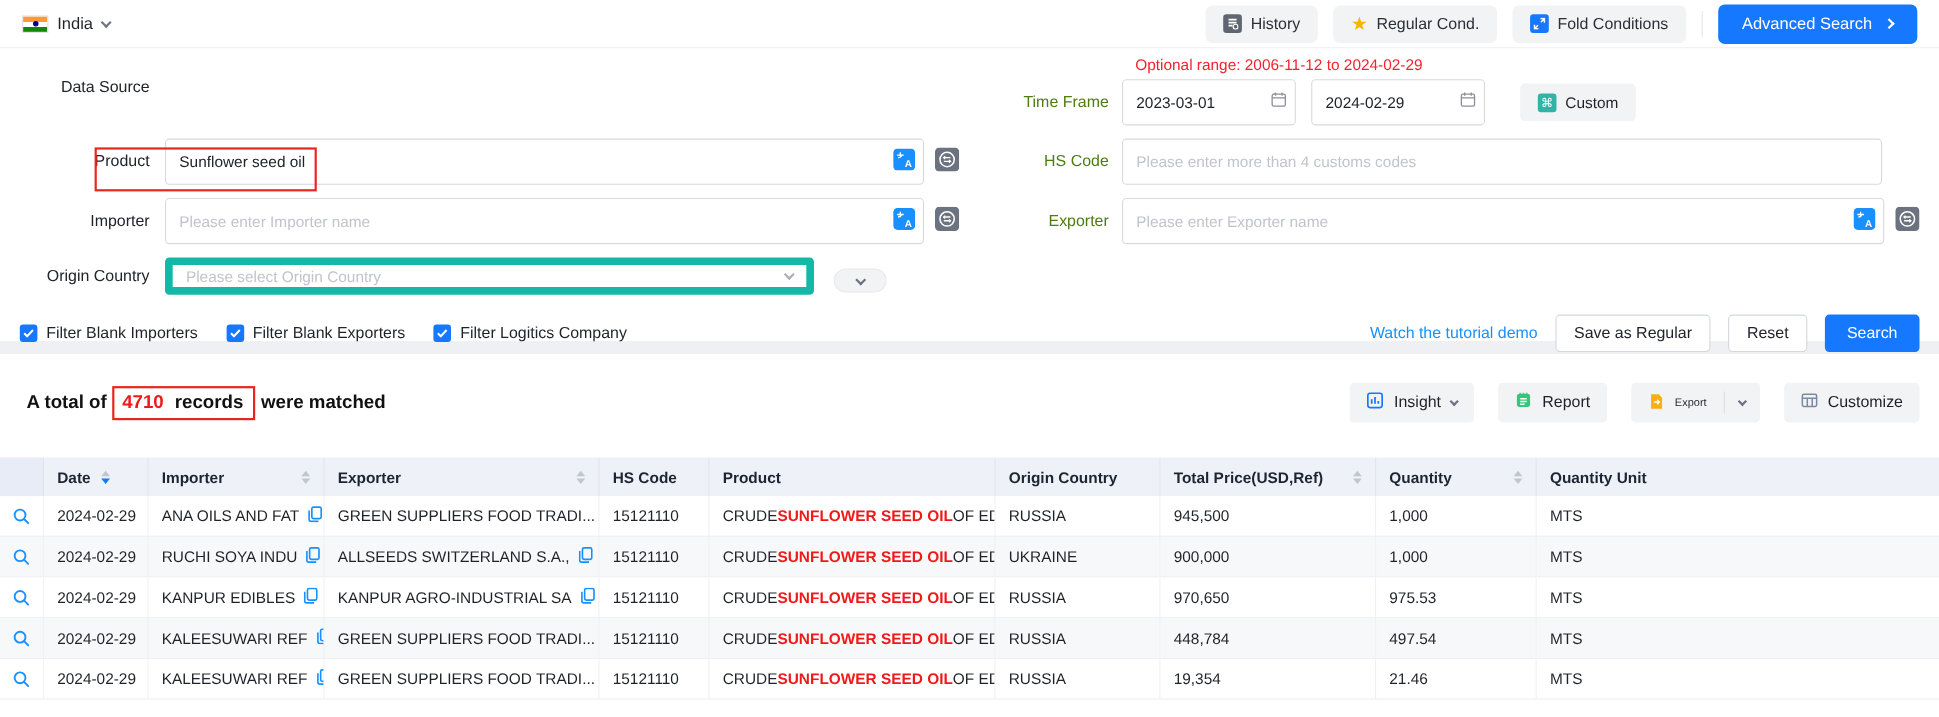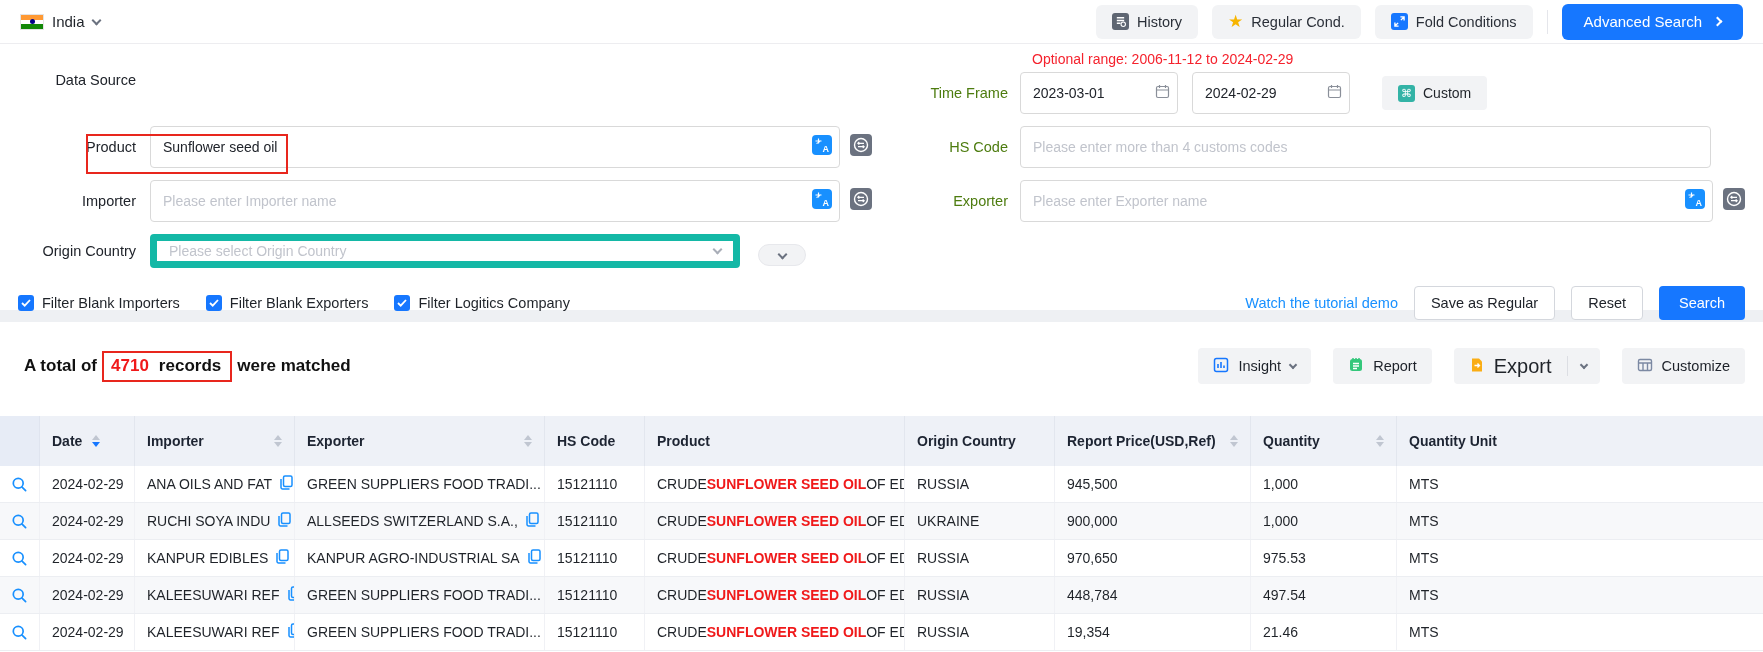--- a/index.html
+++ b/index.html
@@ -75,30 +75,30 @@
   .rpanel { background:#fff; padding-top:26px; }
   .rhead { display:flex; align-items:center; justify-content:space-between; padding:0 18px 0 24px; }
   .total { font-size:17px; font-weight:bold; color:#111; display:flex; align-items:center; }
   .redbox { border:2px solid #e8261d; padding:3px 9px 4px 7px; margin:0 5px; display:inline-flex; gap:10px; }
   .rednum { color:#f0191a; }
   .rtools { display:flex; align-items:center; gap:22px; }
   .tbtn { display:flex; align-items:center; gap:9px; height:36px; padding:0 15px;
     background:#f2f3f5; border-radius:4px; font-size:14.5px; color:#1d2129; cursor:pointer; }
   .tbtn .chev { width:6px; height:6px; }
   .export-group { display:flex; align-items:center; background:#f2f3f5; border-radius:4px; height:36px; }
-  .export-main { display:flex; align-items:center; gap:9px; padding:0 15px; height:100%; cursor:pointer; font-size:20px; }
+  .export-main { display:flex; align-items:center; gap:9px; padding:0 15px; height:100%; cursor:pointer; font-size:10px; }
   .export-sep { width:1px; height:20px; background:#dcdee3; }
   .export-dd { padding:0 13px; height:100%; display:flex; align-items:center; cursor:pointer; }
 
   
   .table { margin-top:32px; width:1763px; }
   .tr { display:grid; grid-template-columns:40px 95px 160px 250px 100px 260px 150px 196px 146px 1fr; }
   .thead { background:#eef1f7; }
   .th { font-weight:bold; font-size:14px; color:#1d2432; display:flex; align-items:center; gap:10px;
-    height:50px; padding:0 12px; border-right:1px solid #e2e6ee; cursor:pointer; }
+    height:35px; padding:0 12px; border-right:1px solid #e2e6ee; cursor:pointer; }
   .th:last-child { border-right:none; }
   .th-detail { background:#e7ecf6; border-right:1px solid #dfe4ef; }
   .sorter { display:flex; flex-direction:column; gap:2px; }
   .car { width:0; height:0; border-left:4px solid transparent; border-right:4px solid transparent; }
   .car.up { border-bottom:5px solid #c0c6d1; }
   .car.down { border-top:5px solid #c0c6d1; }
   .car.down.on { border-top-color:#1677ff; }
   .tbody .tr { background:#fff; border-bottom:1px solid #eceef2; }
   .tbody .tr:nth-child(even) { background:#f7f8fa; }
   .td { font-size:14px; display:flex; align-items:center; min-height:36px; padding:0 12px;
@@ -399,21 +399,21 @@
       <div class="th">
         <span>HS Code</span>
       </div>
       <div class="th">
         <span>Product</span>
       </div>
       <div class="th">
         <span>Origin Country</span>
       </div>
       <div class="th" style="justify-content:space-between">
-        <span>Report Price(USD,Ref)</span>
+        <span>Total Price(USD,Ref)</span>
         <span class="sorter">
             <span class="car up"></span>
             <span class="car down"></span>
           </span>
       </div>
       <div class="th" style="justify-content:space-between">
         <span>Quantity</span>
         <span class="sorter">
             <span class="car up"></span>
             <span class="car down"></span>

